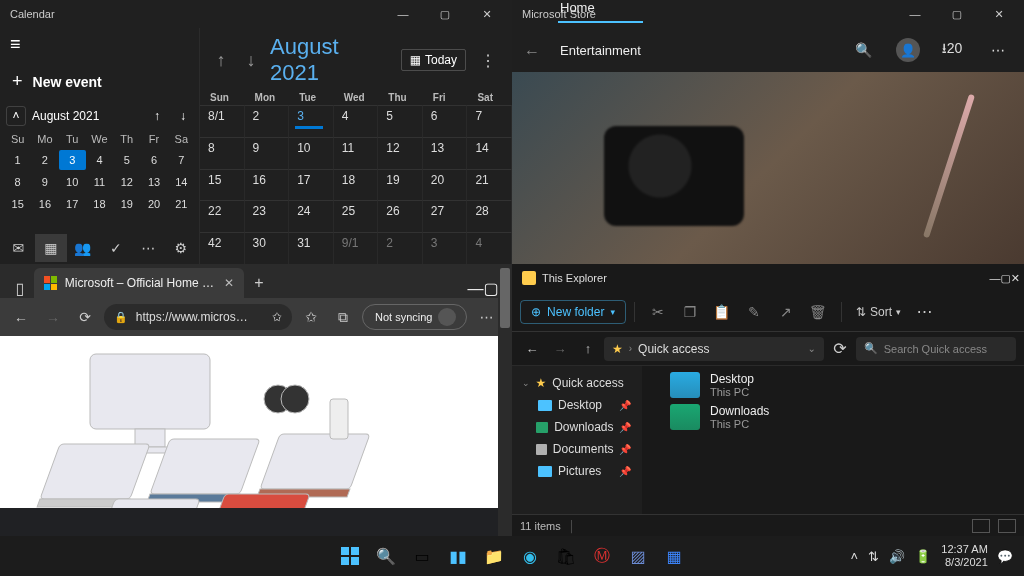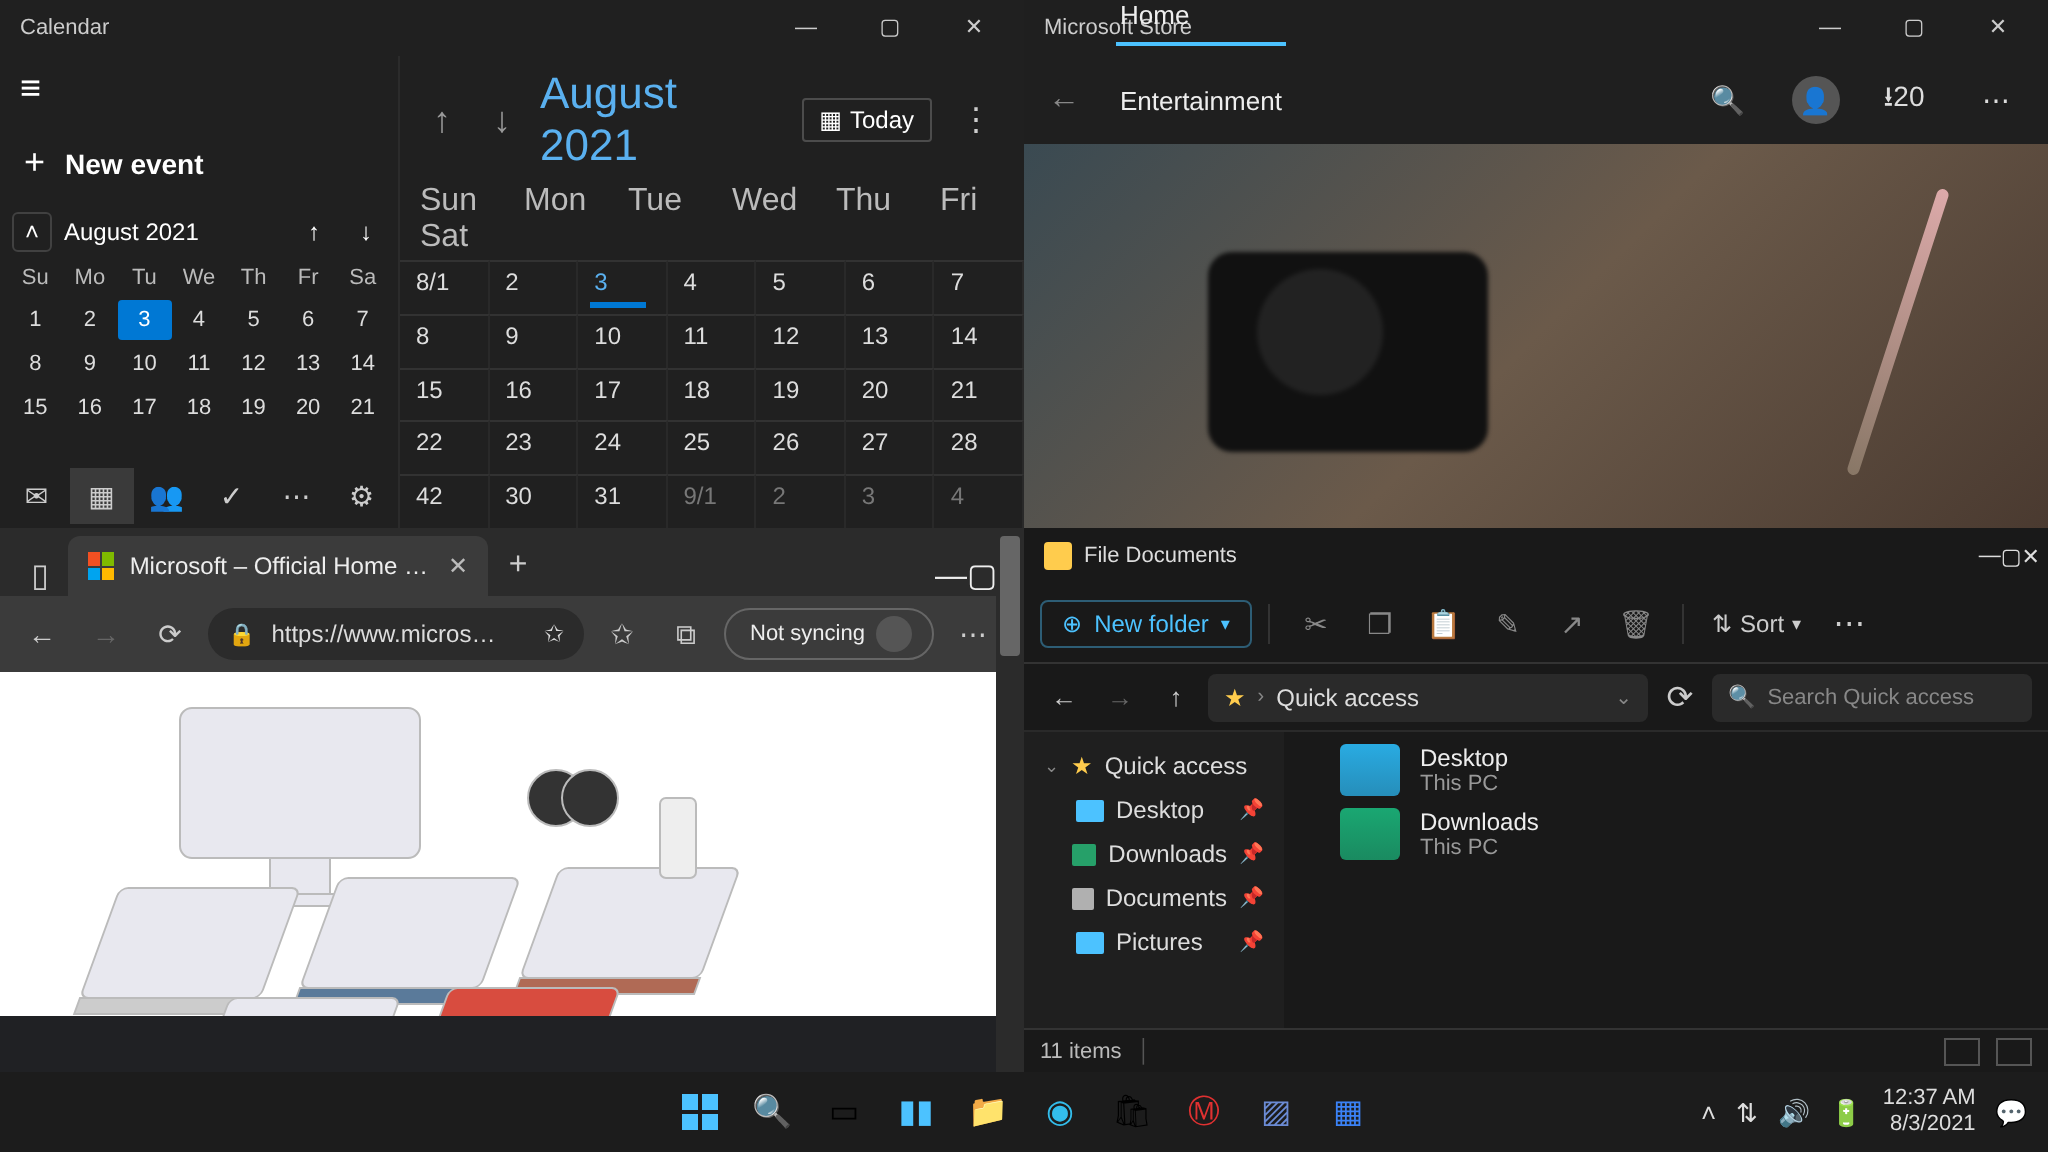--- a/index.html
+++ b/index.html
@@ -34,21 +34,21 @@
 .cal-side-icons{ margin-top:auto; display:flex; gap:0; padding:2px;}
 .cal-side-icons div{ flex:1; text-align:center; font-size:14px; padding:6px 0; color:#ccc;}
 .cal-side-icons .act{ background:#3a3a3a;}
 
 .cal-main { flex:1; display:flex; flex-direction:column;}
 .cal-header{ display:flex; align-items:center; gap:8px; padding:6px 10px 2px 10px; }
 .cal-header .nav { font-size:18px; color:#999; width:22px; text-align:center;}
 .cal-header .month{ font-size:22px; color:#5ab0ef; font-weight:300; flex:1;}
 .cal-today{ display:flex; align-items:center; gap:4px; border:1px solid rgba(255,255,255,.2); padding:3px 8px; font-size:12px; border-radius:2px;}
 .cal-dots{ padding:0 6px; color:#ccc;}
-.big-grid-head{ display:grid; grid-template-columns:repeat(6,1fr); font-size:16px; color:#bbb; padding:4px 0 2px 0;}
+.big-grid-head{ display:grid; grid-template-columns:repeat(7,1fr); font-size:10px; color:#bbb; padding:4px 0 2px 0;font-weight:bold;}
 .big-grid-head div{ padding-left:10px;}
 .big-grid{ flex:1; display:grid; grid-template-columns:repeat(7,1fr); grid-template-rows:repeat(5,1fr);}
 .big-grid .cell{ border-top:1px solid rgba(255,255,255,.08); border-right:1px solid rgba(255,255,255,.04); padding:3px 0 0 8px; font-size:12px; color:#ddd; position:relative;}
 .big-grid .dim{ color:#777;}
 .big-grid .today .num::after{ content:""; position:absolute; left:6px; right:10px; top:20px; height:3px; background:#0078d4;}
 .big-grid .today .num{ color:#5ab0ef;}
 
 
 .store-nav{ display:flex; align-items:center; gap:18px; height:44px; padding:0 12px; }
 .store-nav .back{ font-size:16px; color:#888;}
@@ -350,21 +350,21 @@
     <div class="edge-scroll">
           <div class="thumb"></div>
         </div>
   </div>
   </div>
 </div>
 
 <div id="explorer" class="quad">
   <div class="fx-title">
     <div class="ico"></div>
-    <span class="t">File Documents</span>
+    <span class="t">This Explorer</span>
     <div class="winbtn small hover">―</div>
     <div class="winbtn small hover">▢</div>
     <div class="winbtn small hover">✕</div>
   </div>
   <div class="fx-wrap">
   <div class="fx-cmd">
     <div class="newf hover">
       <span>⊕</span>
       <span>New folder</span>
       <span style="font-size:9px;">▾</span>

